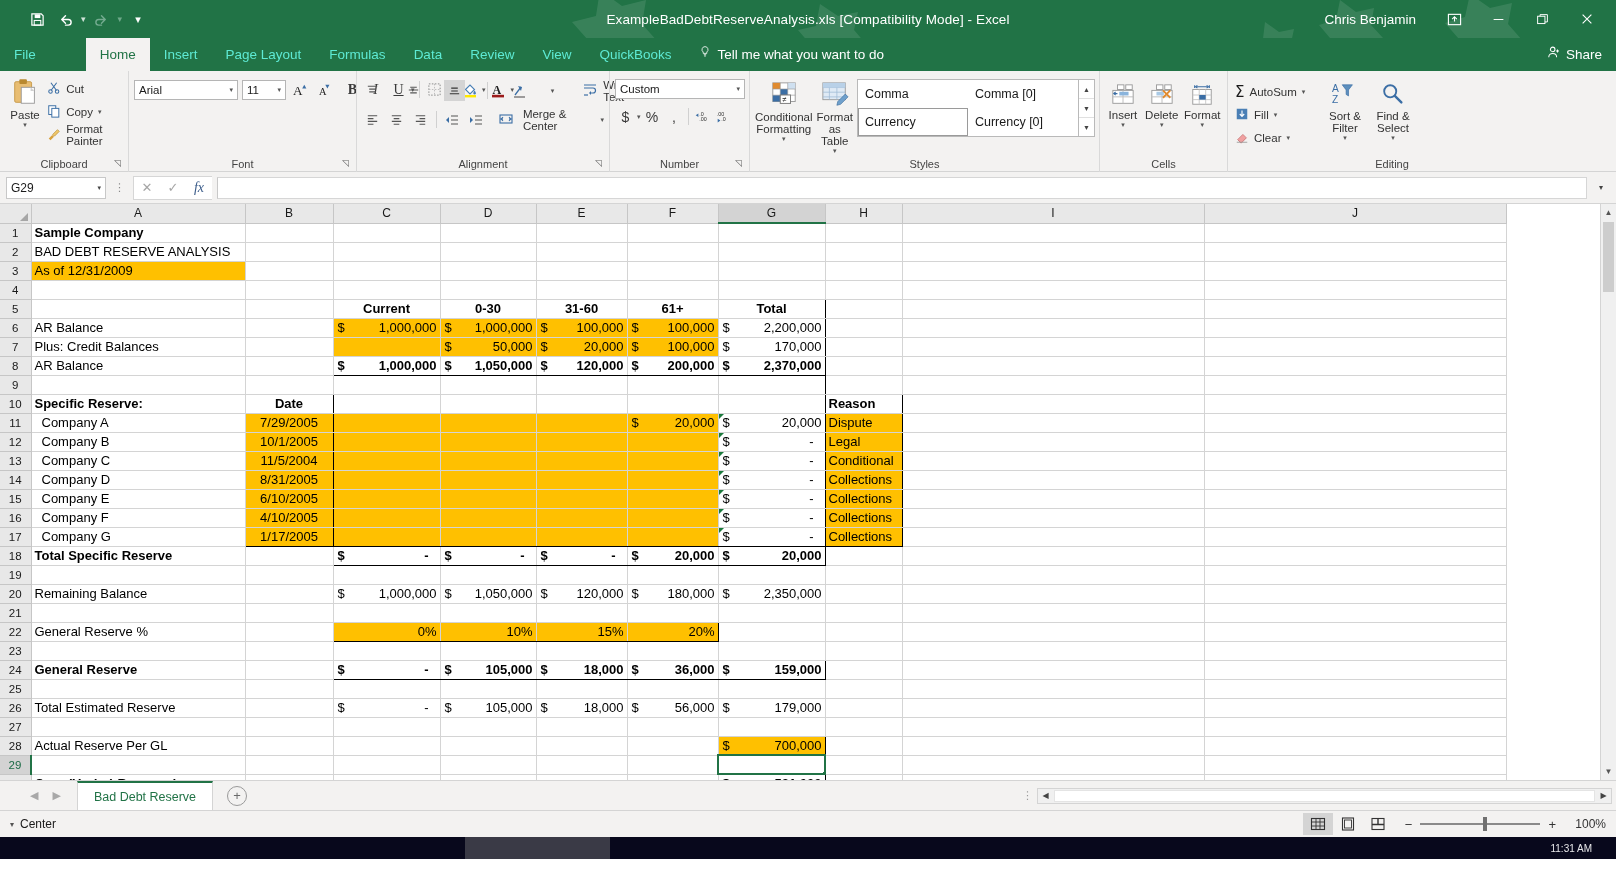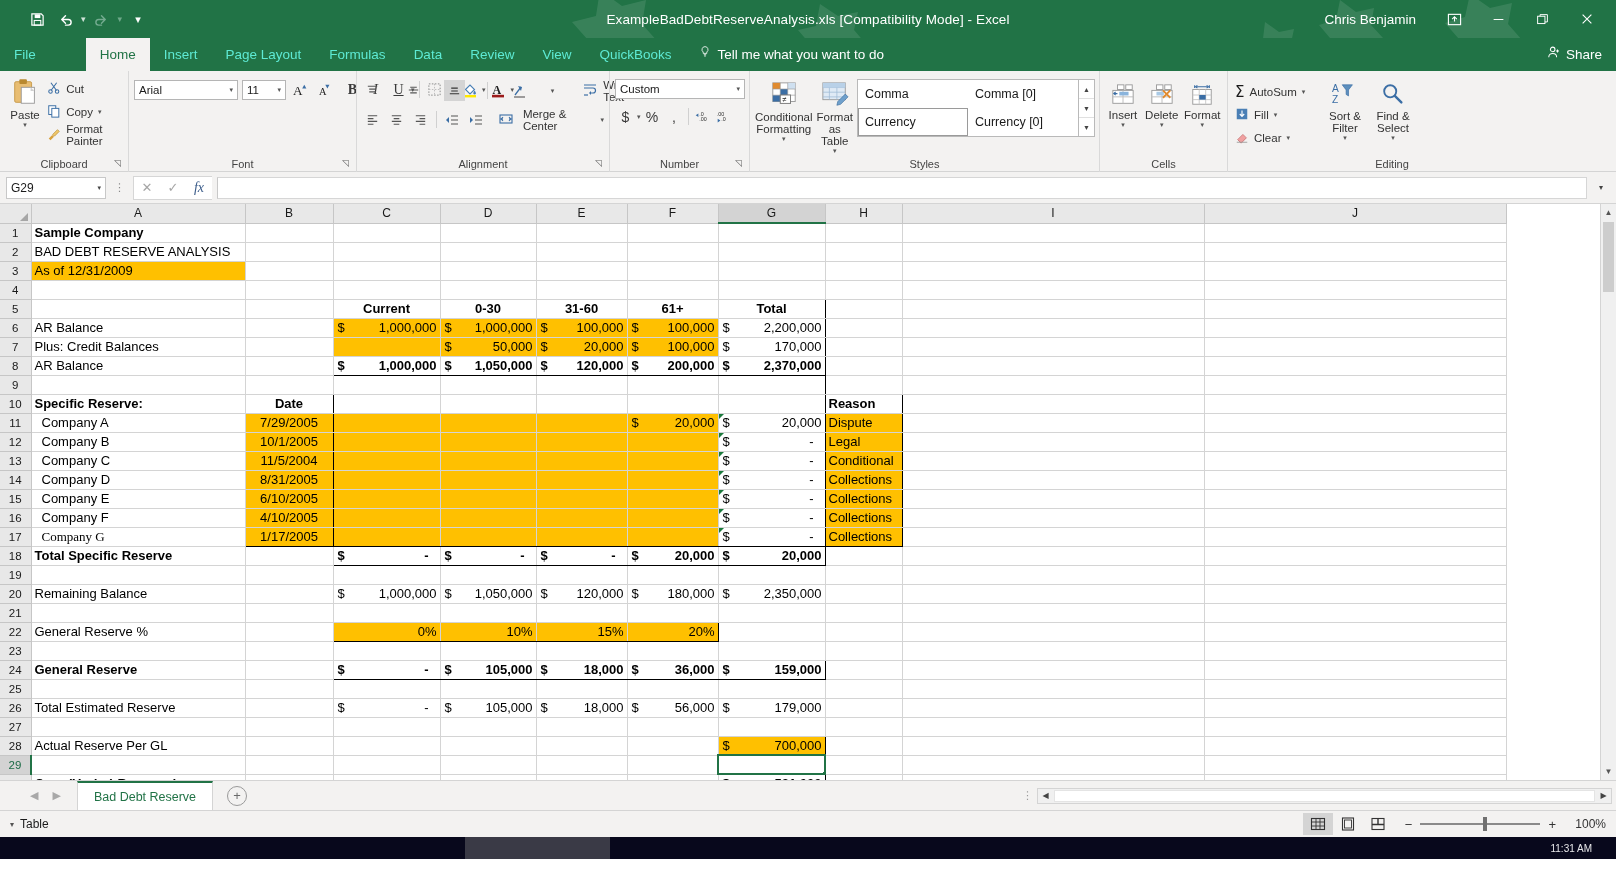--- a/index.html
+++ b/index.html
@@ -1000,21 +1000,21 @@
               <span class="d">$</span>
               <span class="n" style="padding-right:8px;">-</span>
             </td>
           <td class="c amber bl br">Collections</td>
           <td class="c"></td>
             <td class="c"></td>
           </tr>
 
         <tr>
             <td class="rh">17</td>
-          <td class="c" style="padding-left:10px;font-family:Liberation Serif, serif;">Company G</td>
+          <td class="c" style="padding-left:10px;">Company G</td>
           <td class="c ctr amber bl br bb">1/17/2005</td>
           <td class="c amber bl bb"></td>
             <td class="c amber bl bb"></td>
           <td class="c amber bl bb"></td>
             <td class="c amber bl bb"></td>
           <td class="c num bl br bb" style="position:relative;">
               <span class="errtri"></span>
               <span class="d">$</span>
               <span class="n" style="padding-right:8px;">-</span>
             </td>
@@ -1293,21 +1293,21 @@
       <div class="hsb">
         <span class="arw">◀</span>
         <div class="track"></div>
         <span class="arw">▶</span>
       </div>
     </div>
   </div>
 
   <div class="status">
     <span class="st-caret">▾</span>
-    <span>Table</span>
+    <span>Center</span>
     <div class="st-right">
       <div class="viewbtn on">
         <svg width="16" height="16" viewBox="0 0 16 16">
             <rect x="1.5" y="2.5" width="13" height="11" fill="none" stroke="#333" stroke-width="1.1"></rect>
             <path d="M1.5 6H14.5M6 2.5V13.5M10 2.5V13.5M1.5 10H14.5" stroke="#333" stroke-width=".9"></path>
           </svg>
       </div>
       <div class="viewbtn">
         <svg width="16" height="16" viewBox="0 0 16 16">
             <rect x="2.5" y="2" width="11" height="12" fill="none" stroke="#333" stroke-width="1.1"></rect>

